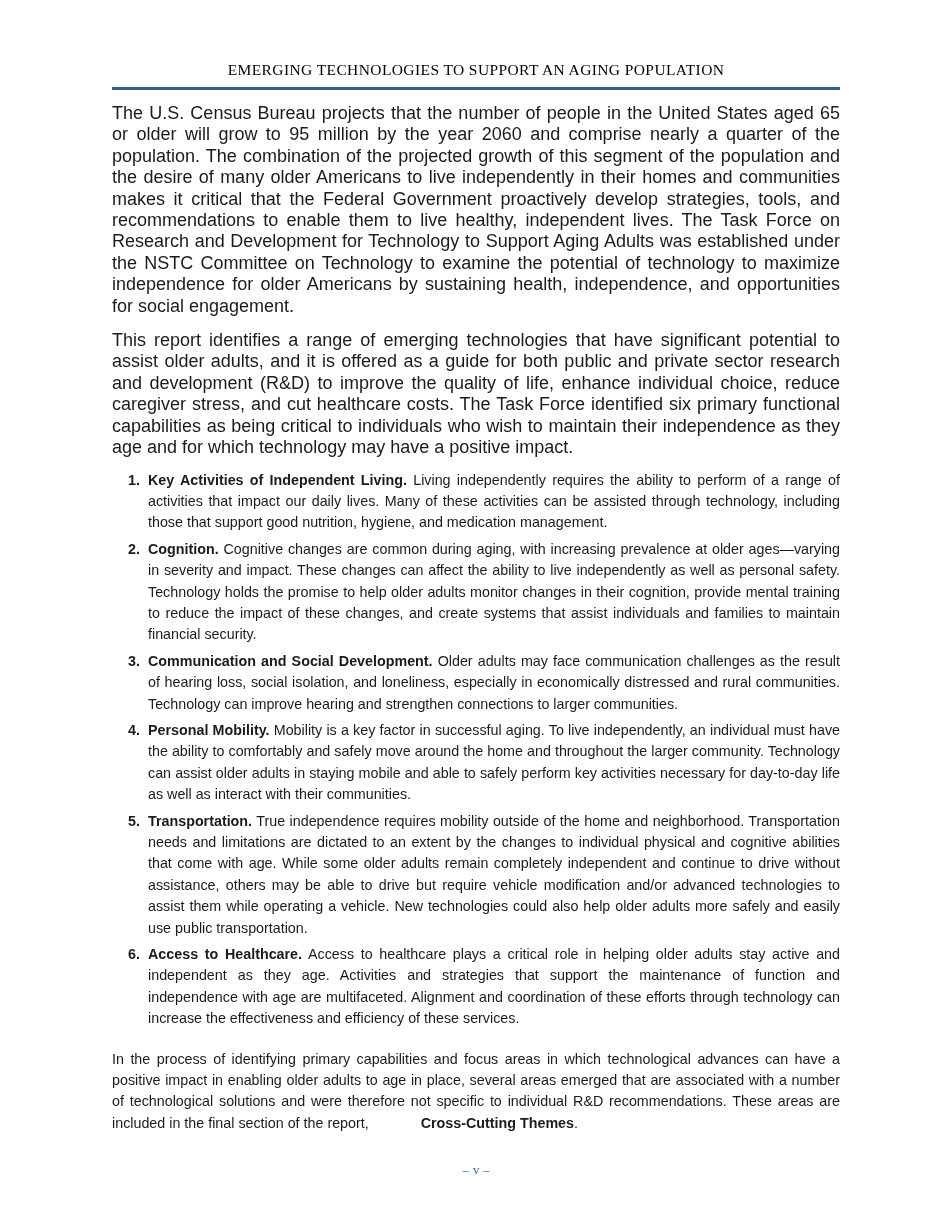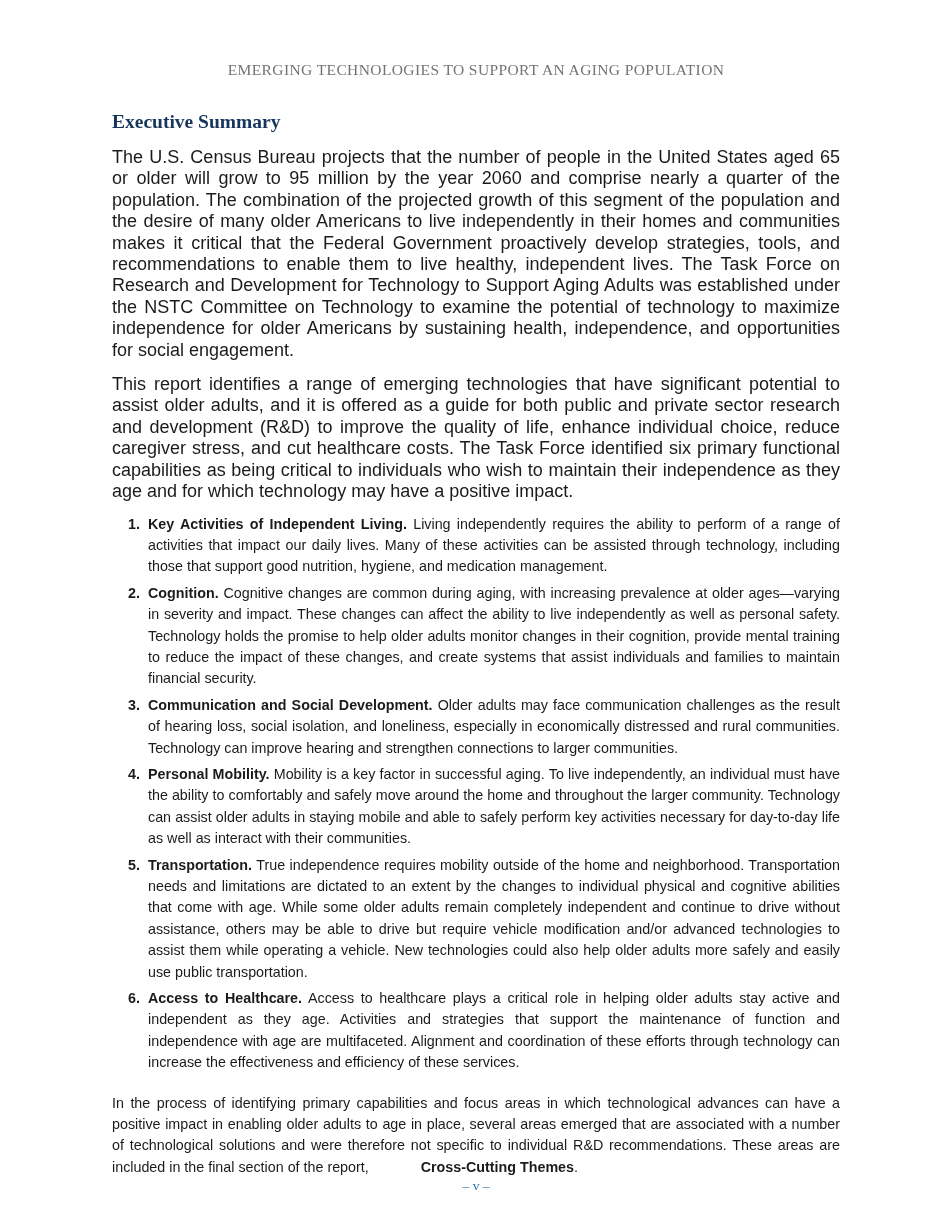--- a/index.html
+++ b/index.html
@@ -12,21 +12,21 @@
       color: #1b1b1b;
       display: flex;
       flex-direction: column;
       background: #ffffff;
     }
     .running-header {
       text-align: center;
       font-family: "Liberation Serif", serif;
       font-size: 15.5px;
       letter-spacing: 0.4px;
-      color: #737373;
+      color: #000000;
       line-height: 20px;
     }
     .header-rule {
       height: 3px;
       background: #2e5f8f;
       margin-top: 7px;
     }
     .section-title {
       font-family: "Liberation Serif", serif;
       font-size: 19.5px;
@@ -80,21 +80,20 @@
   </style>
 </head>
 <body>
 
 <div class="page">
 
   <div class="running-header">EMERGING TECHNOLOGIES TO SUPPORT AN AGING POPULATION</div>
 
   <div class="header-rule"></div>
 
-  <h1 class="section-title">Executive Summary</h1>
 
   <p class="body-par">The U.S. Census Bureau projects that the number of people in the United States aged 65 or older will grow to 95 million by the year 2060 and comprise nearly a quarter of the population. The combination of the projected growth of this segment of the population and the desire of many older Americans to live independently in their homes and communities makes it critical that the Federal Government proactively develop strategies, tools, and recommendations to enable them to live healthy, independent lives. The Task Force on Research and Development for Technology to Support Aging Adults was established under the NSTC Committee on Technology to examine the potential of technology to maximize independence for older Americans by sustaining health, independence, and opportunities for social engagement.</p>
 
   <p class="body-par">This report identifies a range of emerging technologies that have significant potential to assist older adults, and it is offered as a guide for both public and private sector research and development (R&amp;D) to improve the quality of life, enhance individual choice, reduce caregiver stress, and cut healthcare costs. The Task Force identified six primary functional capabilities as being critical to individuals who wish to maintain their independence as they age and for which technology may have a positive impact.</p>
 
   <ol class="capabilities">
     <li class="cap-item">
       <span class="cap-num">1.</span>
       <div class="cap-body"><span class="cap-lead">Key Activities of Independent Living.</span><span> Living independently requires the ability to perform of a range of activities that impact our daily lives. Many of these activities can be assisted through technology, including those that support good nutrition, hygiene, and medication management.</span></div>
     </li>

